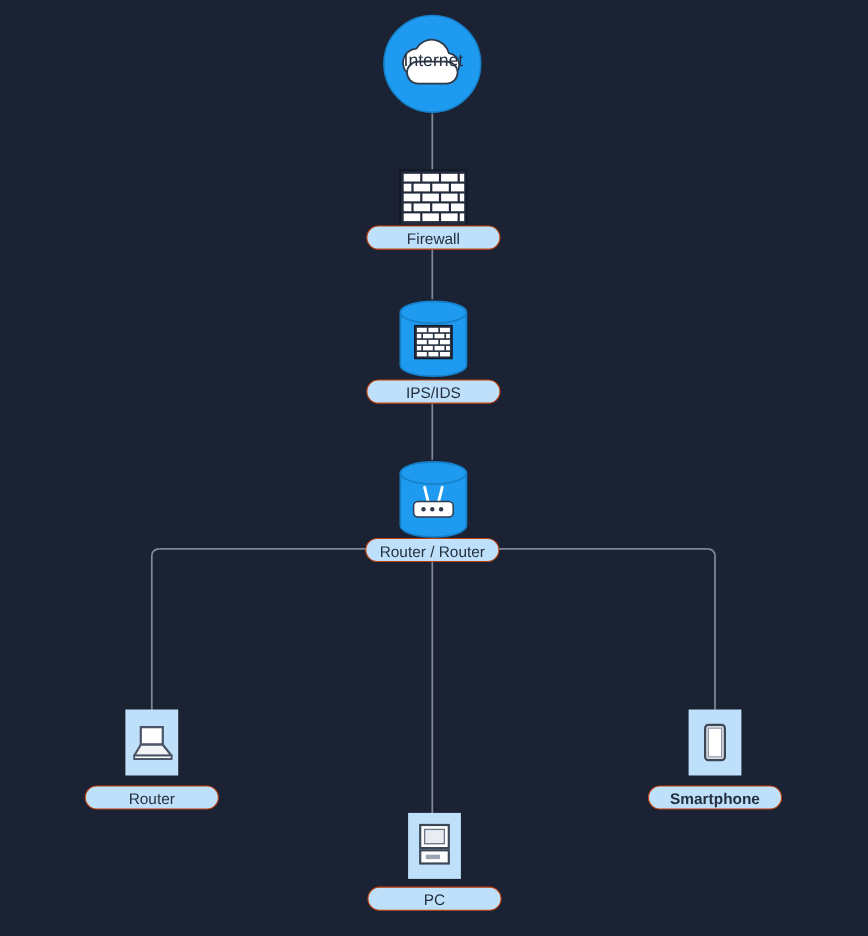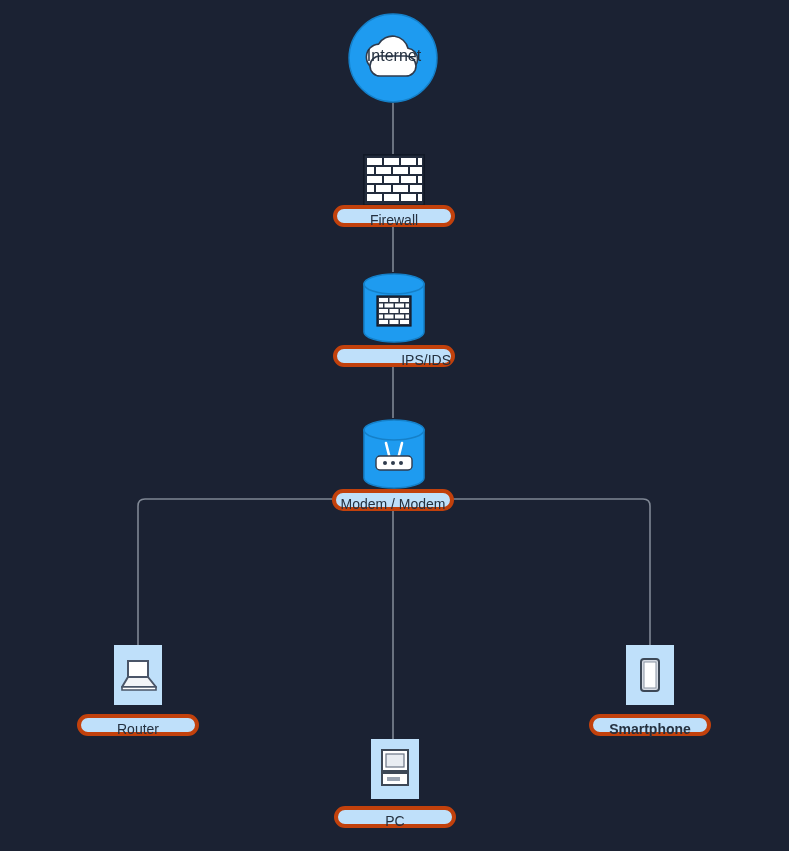--- a/index.html
+++ b/index.html
@@ -17,21 +17,21 @@
   #diagram-canvas {
     position: absolute;
     top: 0; left: 0;
     width: 789px;
     height: 851px;
   }
   .node-label {
     position: absolute;
     background: #bfe0fa;
     color: #24303f;
-    border: 4px solid #c2410c;
+    border: 1px solid #c2410c;
     border-radius: 11px;
     font-size: 14px;
     line-height: 22px;
     height: 22px;
     text-align: center;
     white-space: nowrap;
     box-sizing: border-box;
     z-index: 6;
   }
   .node-shape {
@@ -131,39 +131,39 @@
         <rect x="22.5" y="42.5" width="9" height="4"></rect>
         <rect x="33" y="42.5" width="9" height="4"></rect>
         <rect x="43.5" y="42.5" width="3.5" height="4"></rect>
         <rect x="17" y="48" width="9" height="4"></rect>
         <rect x="27.5" y="48" width="9" height="4"></rect>
         <rect x="38" y="48" width="9" height="4"></rect>
       </g>
     </g>
   </svg>
 </div>
-<div class="node-label" style="left:333px; top:345px; width:122px;text-align:right;">IPS/IDS</div>
+<div class="node-label" style="left:333px; top:345px; width:122px;">IPS/IDS</div>
 
 <div class="node-shape" style="left:362px; top:418px; width:64px; height:72px;">
   <svg width="64" height="72" viewBox="0 0 64 72" xmlns="http://www.w3.org/2000/svg">
     <g>
       <path d="M2,12 L2,60 a30,10 0 0 0 60,0 L62,12 z" fill="#1e9bf0" stroke="#1580c9" stroke-width="1.6"></path>
       <ellipse cx="32" cy="12" rx="30" ry="10" fill="#1e9bf0" stroke="#1580c9" stroke-width="1.6"></ellipse>
     </g>
     <g>
       <line x1="24" y1="25" x2="27.5" y2="39" stroke="#ffffff" stroke-width="2.6" stroke-linecap="round"></line>
       <line x1="40" y1="25" x2="36.5" y2="39" stroke="#ffffff" stroke-width="2.6" stroke-linecap="round"></line>
       <rect x="14" y="38" width="36" height="14" rx="4" ry="4" fill="#ffffff" stroke="#2f3b4d" stroke-width="1.4"></rect>
       <circle cx="23" cy="45" r="2" fill="#2f3b4d"></circle>
       <circle cx="31" cy="45" r="2" fill="#2f3b4d"></circle>
       <circle cx="39" cy="45" r="2" fill="#2f3b4d"></circle>
     </g>
   </svg>
 </div>
-<div class="node-label" style="left:332px; top:489px; width:122px;">Modem / Modem</div>
+<div class="node-label" style="left:332px; top:489px; width:122px;">Router / Router</div>
 
 <div class="node-shape" style="left:114px; top:645px; width:48px; height:60px;">
   <svg width="48" height="60" viewBox="0 0 48 60" xmlns="http://www.w3.org/2000/svg">
     <rect x="0" y="0" width="48" height="60" fill="#bfe0fa"></rect>
     <g>
       <path d="M14,16 L34,16 L34,32 L14,32 z" fill="#ffffff" stroke="#4a5568" stroke-width="2"></path>
       <path d="M14,32 L34,32 L42,42 L8,42 z" fill="#f2f4f7" stroke="#4a5568" stroke-width="2" stroke-linejoin="round"></path>
       <path d="M8,42 L42,42 L42,45 L8,45 z" fill="#ffffff" stroke="#4a5568" stroke-width="1.6"></path>
     </g>
   </svg>

